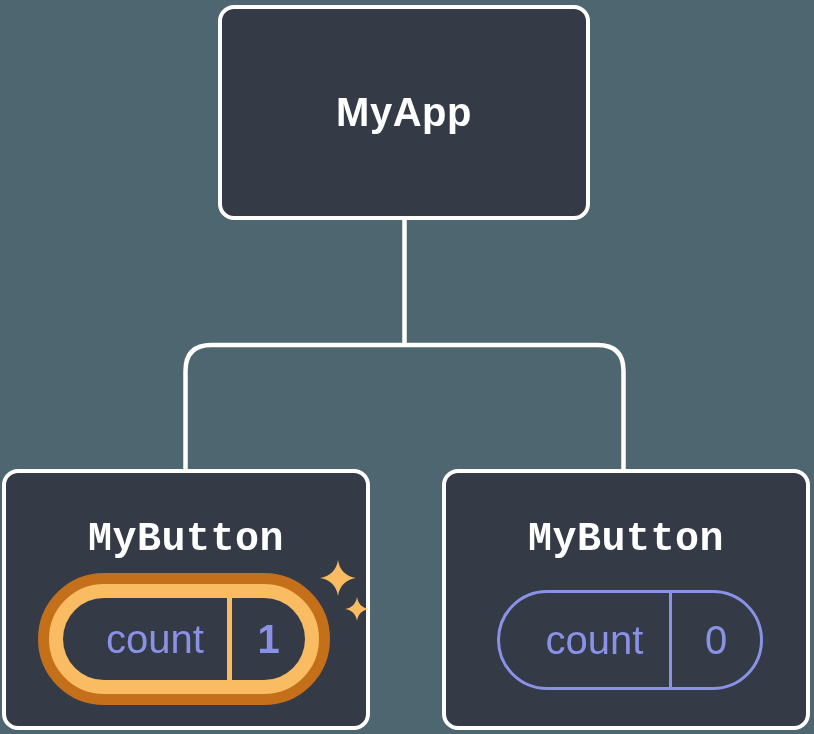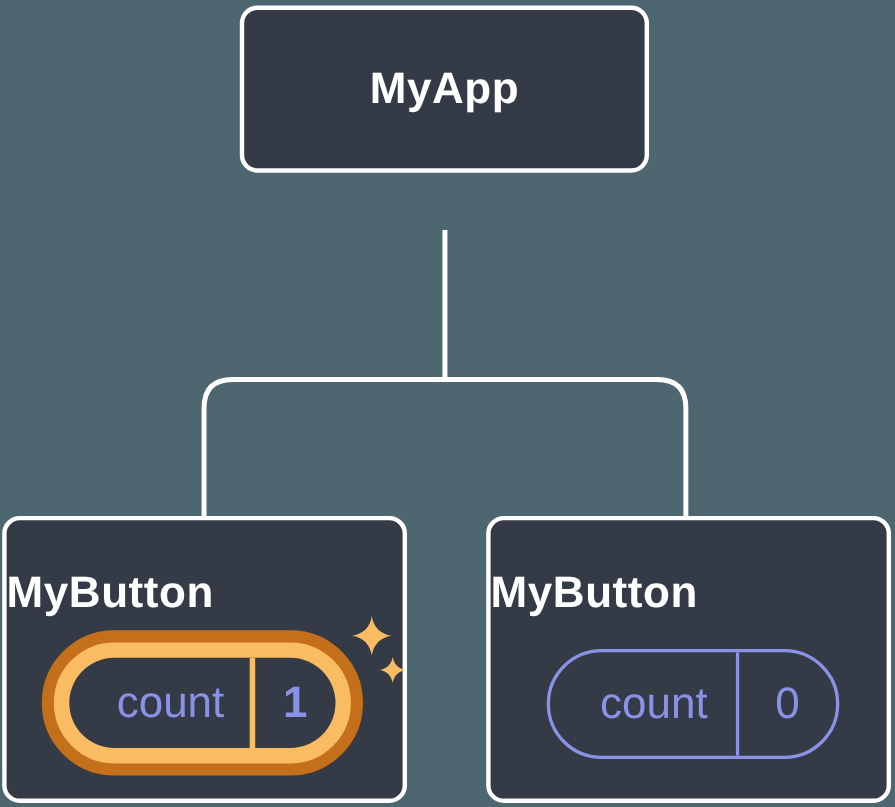--- a/index.html
+++ b/index.html
@@ -22,42 +22,43 @@
   }
   .node {
     position: absolute;
     background: var(--node-fill, #343B47);
     border: 4px solid var(--node-border, #ffffff);
     border-radius: 16px;
     box-sizing: border-box;
   }
   .node-root {
     left: 218px; top: 5px;
-    width: 372px; height: 152px;
+    width: 372px; height: 215px;
     display: flex;
     align-items: center;
     justify-content: center;
   }
   .node-label {
     color: #ffffff;
     font-size: 40px;
     font-weight: bold;
     letter-spacing: 0.5px;
   }
   .node-child {
     top: 469px;
     width: 368px; height: 261px;
   }
   .node-child-left  { left: 2px; }
   .node-child-right { left: 442px; }
   .child-label {
     position: absolute;
     left: 0; right: 0;
     top: 44px;
-    text-align: left;
+    text-align: center;
+    font-family: Liberation Mono, monospace;
   }
 
   
   .pill-highlight-outer {
     position: absolute;
     left: 32px; top: 100px;
     width: 292px; height: 132px;
     box-sizing: border-box;
     background: var(--accent-orange-light, #F9BC63);
     border: 11px solid var(--accent-orange-dark, #C4701B);

